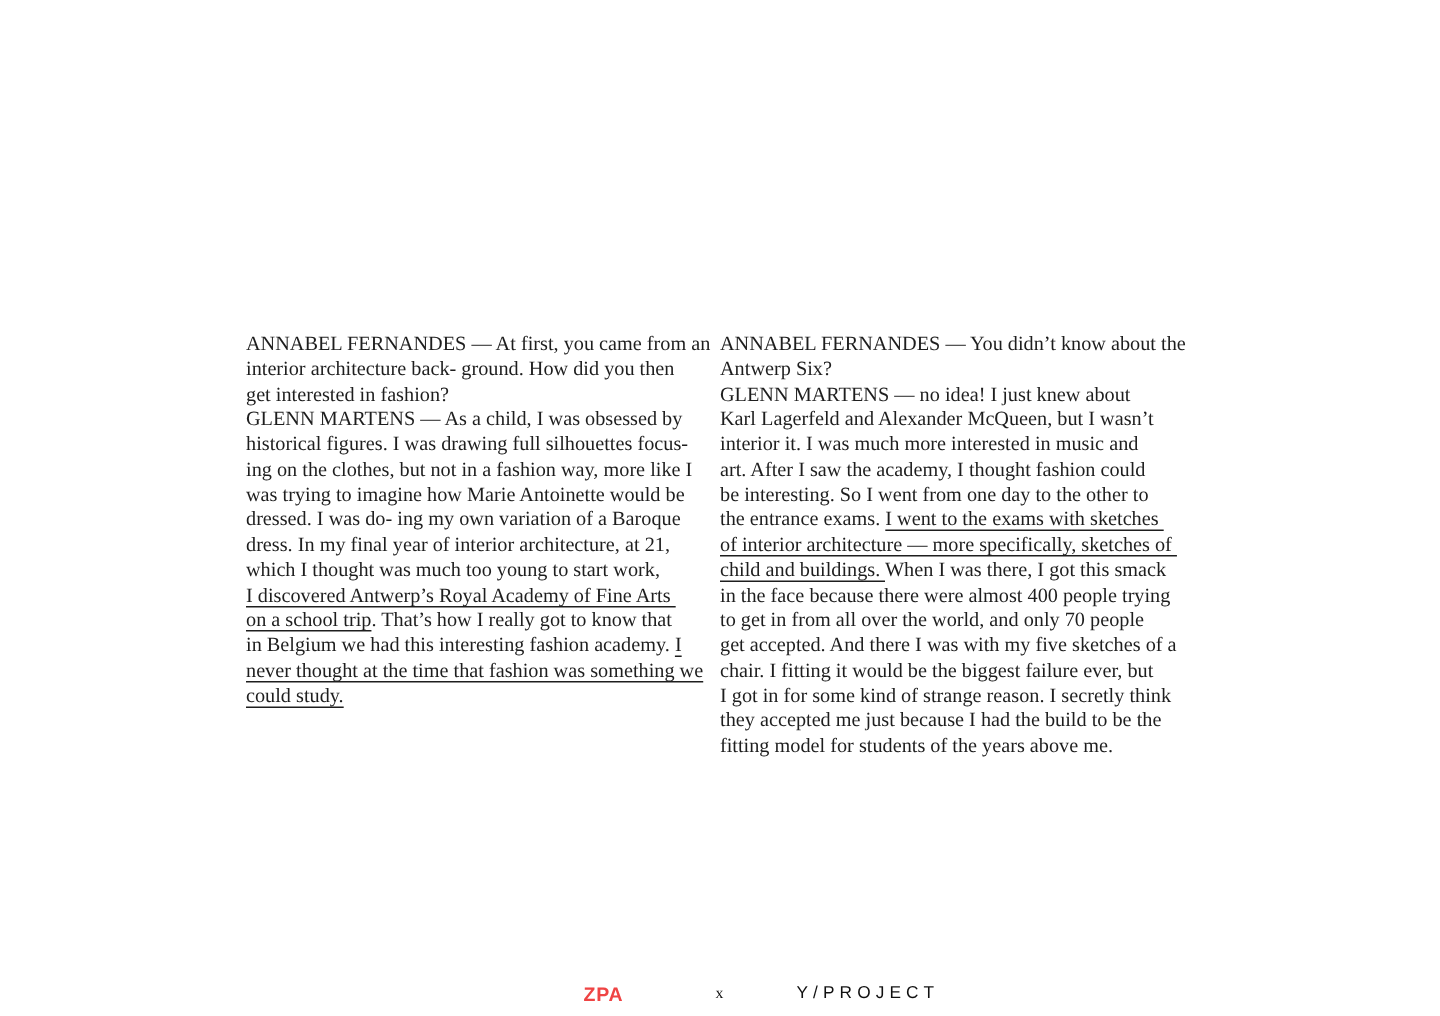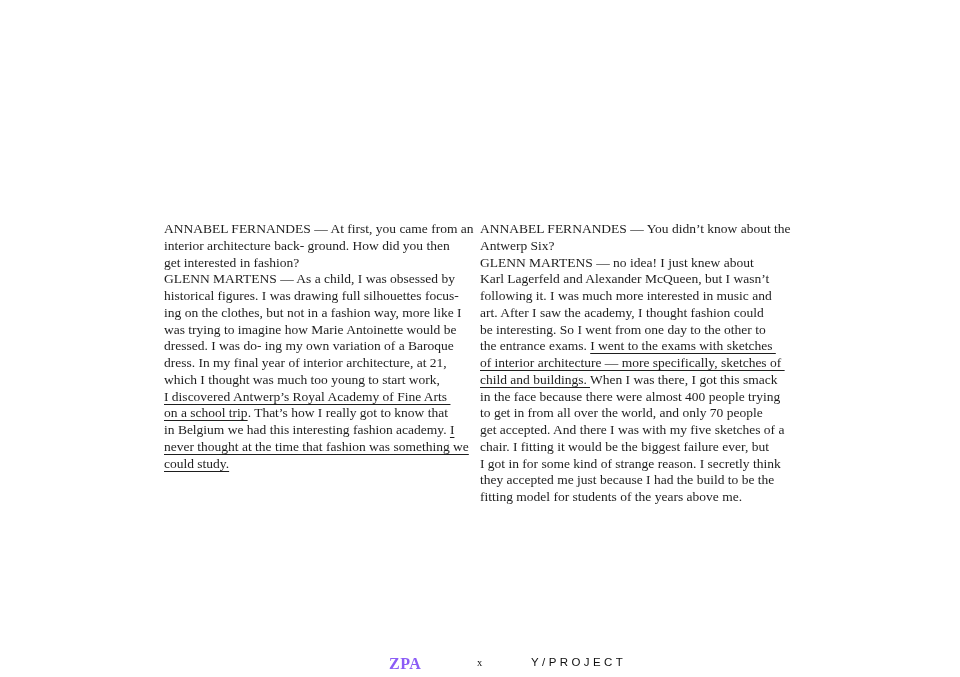--- a/index.html
+++ b/index.html
@@ -28,25 +28,25 @@
   .u {
     text-decoration: underline;
     text-underline-offset: 2.5px;
     text-decoration-thickness: 0.9px;
     margin-top: 48px;
   }
   .footer-zpa {
     position: absolute;
     left: 389px;
     top: 655px;
-    font-family: Liberation Serif, serif;
+    font-family: Liberation Sans, sans-serif;
     font-weight: 700;
-    font-size: 16px;
+    font-size: 13px;
     letter-spacing: 0.5px;
-    color: #8b5cf6;
+    color: #ef4444;
   }
   .footer-x {
     position: absolute;
     left: 477px;
     top: 657px;
     font-family: "Liberation Serif", serif;
     font-size: 10.5px;
     color: #101010;
   }
   .footer-yproject {
@@ -79,21 +79,21 @@
       <div class="line"><span class="u">on a school trip</span><span>. That’s how I really got to know that</span></div>
       <div class="line"><span>in Belgium we had this interesting fashion academy. </span><span class="u">I</span></div>
       <div class="line"><span class="u">never thought at the time that fashion was something we</span></div>
       <div class="line"><span class="u">could study.</span></div>
     </div>
   <div class="column column-right">
       <div class="line"><span>ANNABEL FERNANDES — You didn’t know about the</span></div>
       <div class="line"><span>Antwerp Six?</span></div>
       <div class="line"><span>GLENN MARTENS — no idea! I just knew about</span></div>
       <div class="line"><span>Karl Lagerfeld and Alexander McQueen, but I wasn’t</span></div>
-      <div class="line"><span>following it. I was much more interested in music and</span></div>
+      <div class="line"><span>interior it. I was much more interested in music and</span></div>
       <div class="line"><span>art. After I saw the academy, I thought fashion could</span></div>
       <div class="line"><span>be interesting. So I went from one day to the other to</span></div>
       <div class="line"><span>the entrance exams. </span><span class="u">I went to the exams with sketches </span></div>
       <div class="line"><span class="u">of interior architecture — more specifically, sketches of </span></div>
       <div class="line"><span class="u">child and buildings. </span><span>When I was there, I got this smack</span></div>
       <div class="line"><span>in the face because there were almost 400 people trying</span></div>
       <div class="line"><span>to get in from all over the world, and only 70 people</span></div>
       <div class="line"><span>get accepted. And there I was with my five sketches of a</span></div>
       <div class="line"><span>chair. I fitting it would be the biggest failure ever, but</span></div>
       <div class="line"><span>I got in for some kind of strange reason. I secretly think</span></div>

